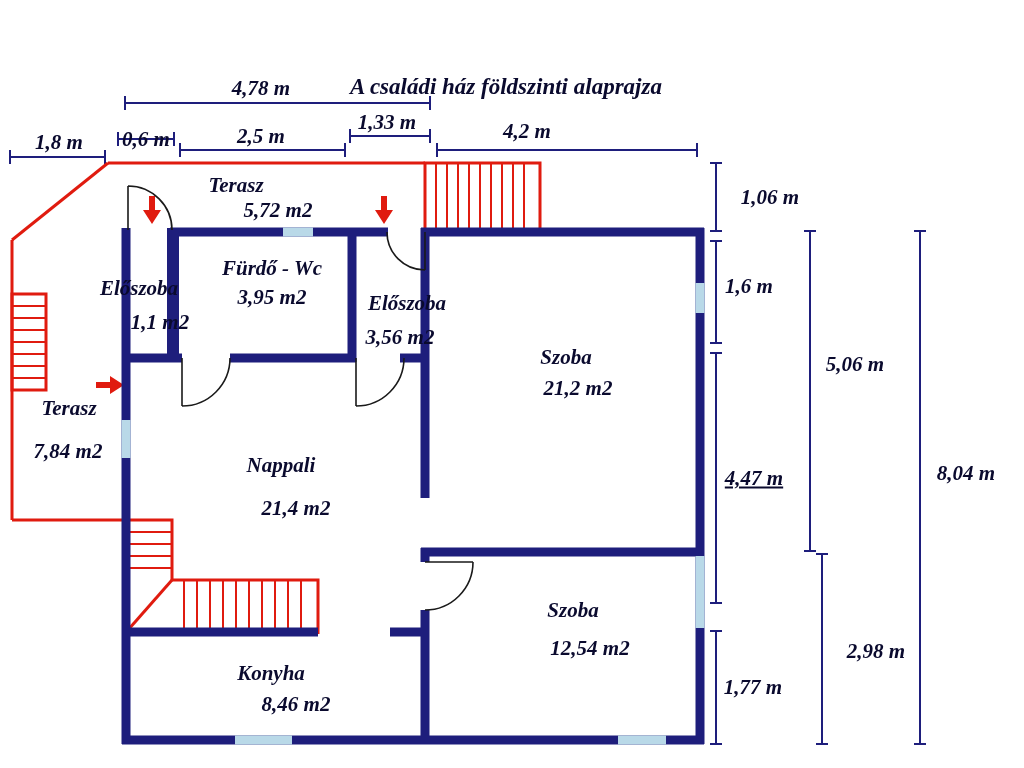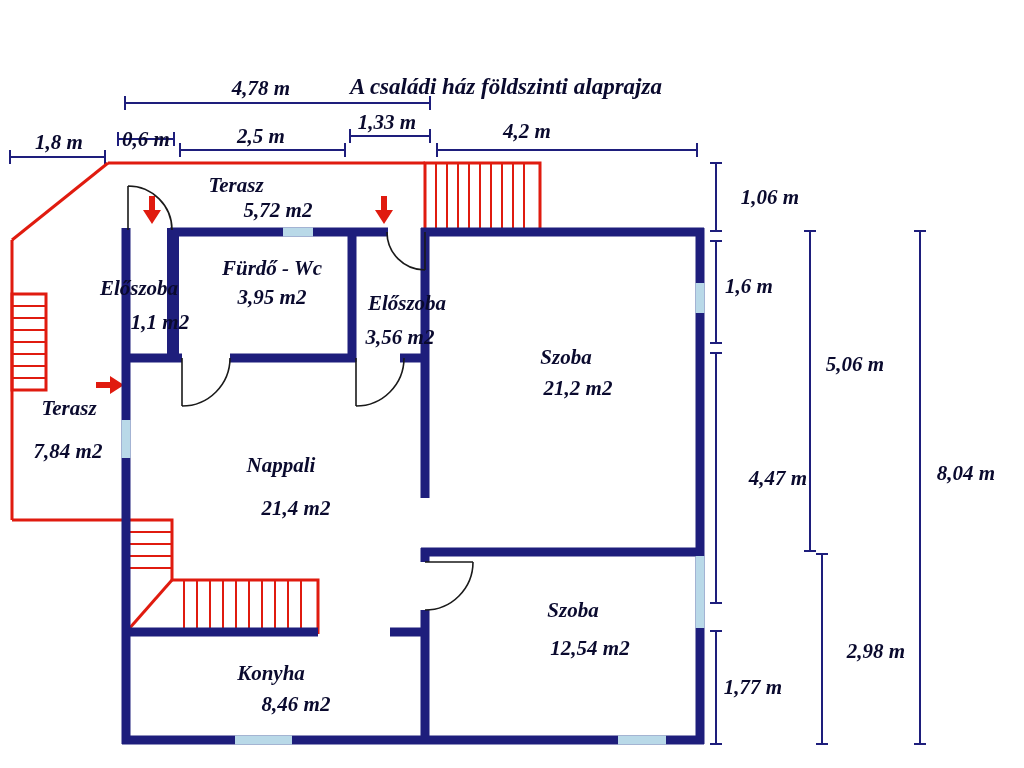--- a/index.html
+++ b/index.html
@@ -119,21 +119,21 @@
 
   <div class="lbl" style="left:261px;top:88px;">4,78 m</div>
   <div class="lbl" style="left:146px;top:139px;">0,6 m</div>
   <div class="lbl" style="left:261px;top:136px;">2,5 m</div>
   <div class="lbl" style="left:387px;top:122px;">1,33 m</div>
   <div class="lbl" style="left:527px;top:131px;">4,2 m</div>
   <div class="lbl" style="left:59px;top:142px;">1,8 m</div>
   <div class="lbl" style="left:770px;top:197px;">1,06 m</div>
   <div class="lbl" style="left:749px;top:286px;">1,6 m</div>
   <div class="lbl" style="left:855px;top:364px;">5,06 m</div>
-  <div class="lbl" style="left:778px;top:478px;">4,47 m</div>
+  <div class="lbl" style="left:754px;top:478px;text-decoration:underline;">4,47 m</div>
   <div class="lbl" style="left:966px;top:473px;">8,04 m</div>
   <div class="lbl" style="left:876px;top:651px;">2,98 m</div>
   <div class="lbl" style="left:753px;top:687px;">1,77 m</div>
 
   <div class="lbl" style="left:236px;top:185px;">Terasz</div>
   <div class="lbl" style="left:278px;top:210px;">5,72 m2</div>
 
   <div class="lbl" style="left:272px;top:268px;">Fürdő - Wc</div>
   <div class="lbl" style="left:272px;top:297px;">3,95 m2</div>
 

